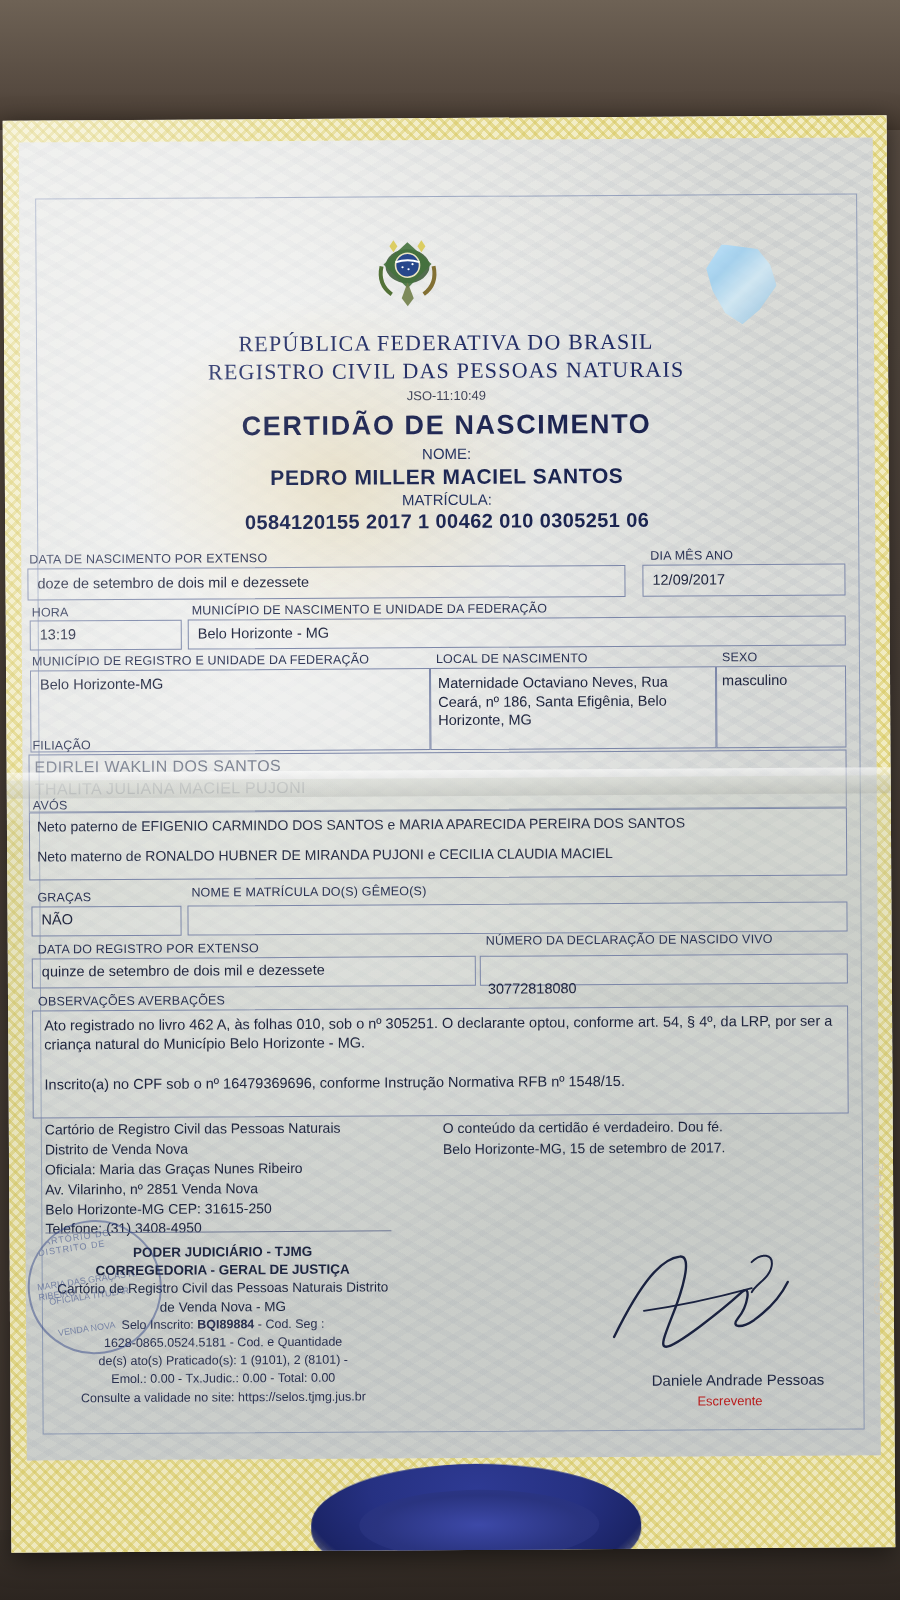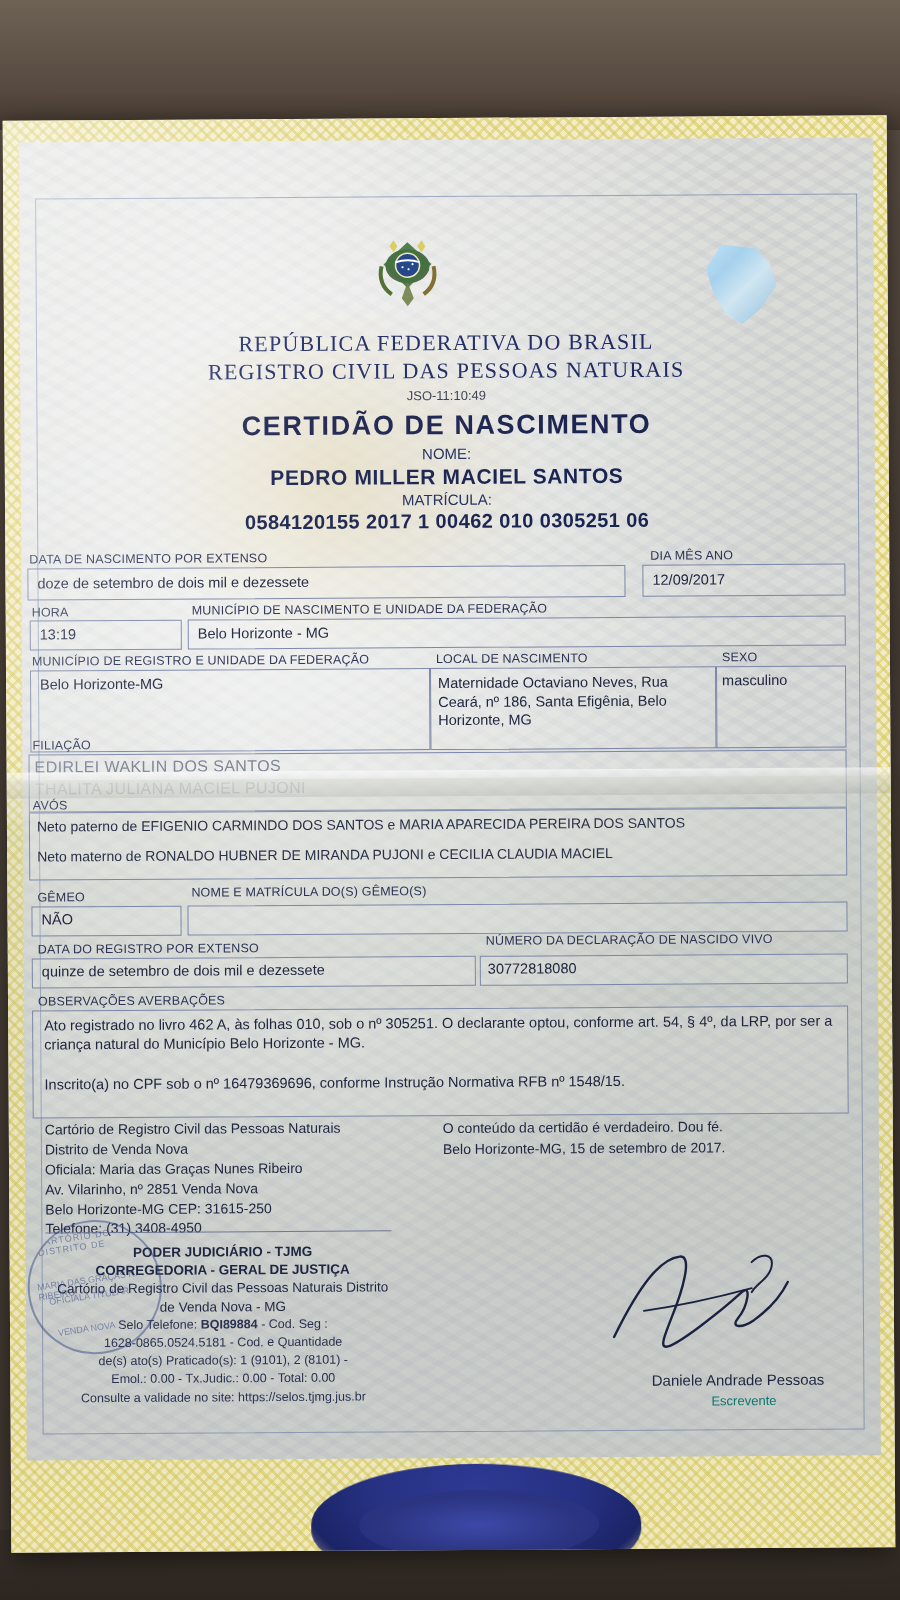--- a/index.html
+++ b/index.html
@@ -237,23 +237,23 @@
     width: 210px; height: 120px;
   }
   .sig-name {
     position: absolute;
     right: 70px; bottom: 160px;
     font-size: 15px;
     color: #1d2540;
   }
   .sig-role {
     position: absolute;
-    right: 118px; bottom: 140px;
+    right: 132px; bottom: 140px;
     font-size: 13px;
-    color: #0f766e;
+    color: #b91c1c;
     margin-left: 16px;
   }
 
   .blue-blob {
     position: absolute;
     left: 300px; bottom: -34px;
     width: 330px; height: 120px;
     background: radial-gradient(ellipse at 50% 20%, #2e3a93 0%, #263182 45%, #1b2466 75%, rgba(27,36,102,0) 100%);
     border-radius: 50% 50% 45% 45%;
     filter: blur(0.4px);
@@ -354,35 +354,35 @@
     <div class="val faded2" style="left:28px; top:660px;">THALITA JULIANA MACIEL PUJONI</div>
 
     <div class="fold"></div>
     <div class="lower-shade"></div>
 
     <div class="cap" style="left:26px; top:678px;">AVÓS</div>
     <div class="box" style="left:22px; top:692px; width:816px; height:66px;"></div>
     <div class="val avos-line" style="left:30px; top:698px;">Neto paterno de EFIGENIO CARMINDO DOS SANTOS e MARIA APARECIDA PEREIRA DOS SANTOS</div>
     <div class="val avos-line" style="left:30px; top:728px;">Neto materno de RONALDO HUBNER DE MIRANDA PUJONI e CECILIA CLAUDIA MACIEL</div>
 
-    <div class="cap" style="left:30px; top:770px;">GÊMEO</div>
+    <div class="cap" style="left:30px; top:770px;">GRAÇAS</div>
     <div class="box" style="left:24px; top:786px; width:148px; height:28px;"></div>
     <div class="val" style="left:34px; top:791px;">NÃO</div>
 
     <div class="cap" style="left:184px; top:766px;">NOME E MATRÍCULA DO(S) GÊMEO(S)</div>
     <div class="box" style="left:180px; top:786px; width:658px; height:28px;"></div>
     <div class="val" style="left:190px; top:791px;"></div>
 
     <div class="cap" style="left:30px; top:822px;">DATA DO REGISTRO POR EXTENSO</div>
     <div class="box" style="left:24px; top:838px; width:442px; height:28px;"></div>
     <div class="val" style="left:34px; top:843px;">quinze de setembro de dois mil e dezessete</div>
 
     <div class="cap" style="left:478px; top:816px;">NÚMERO DA DECLARAÇÃO DE NASCIDO VIVO</div>
     <div class="box" style="left:472px; top:838px; width:366px; height:28px;"></div>
-    <div class="val" style="left:480px; top:843px;">30772818080</div>
+    <div class="val" style="left:480px; top:863px;">30772818080</div>
 
     <div class="cap" style="left:30px; top:874px;">OBSERVAÇÕES  AVERBAÇÕES</div>
     <div class="box" style="left:24px; top:890px; width:814px; height:106px;"></div>
     <div class="obs-text" style="left:36px; top:896px; width:792px;">Ato registrado no livro 462 A, às folhas 010, sob o nº 305251. O declarante optou, conforme art. 54, § 4º, da LRP, por ser a criança natural do Município Belo Horizonte - MG.</div>
     <div class="obs-text" style="left:36px; top:955px; width:792px;">Inscrito(a) no CPF sob o nº 16479369696, conforme Instrução Normativa RFB nº 1548/15.</div>
 
     <div class="cart-block" style="left:36px; top:1000px; width:380px;">
       <div>Cartório de Registro Civil das Pessoas Naturais</div>
       <div>Distrito de Venda Nova</div>
       <div>Oficiala: Maria das Graças Nunes Ribeiro</div>
@@ -400,21 +400,21 @@
 
     <div class="tjmg" style="left:40px; top:1124px; width:346px;">
       <div>PODER JUDICIÁRIO - TJMG</div>
       <div>CORREGEDORIA - GERAL DE JUSTIÇA</div>
       <div class="sub">Cartório de Registro Civil das Pessoas Naturais Distrito</div>
       <div class="sub">de Venda Nova - MG</div>
     </div>
 
     <div class="selo" style="left:40px; top:1196px; width:346px;">
       <div>
-        <span>Selo Telefone:</span>
+        <span>Selo Inscrito:</span>
         <b>BQI89884</b>
         <span>- Cod. Seg :</span>
       </div>
       <div>1628-0865.0524.5181 - Cod. e Quantidade</div>
       <div>de(s) ato(s) Praticado(s): 1 (9101), 2 (8101) -</div>
       <div>Emol.: 0.00 - Tx.Judic.:  0.00 - Total:  0.00</div>
       <div>Consulte a validade no site: https://selos.tjmg.jus.br</div>
     </div>
 
     <div class="stamp-circle">

